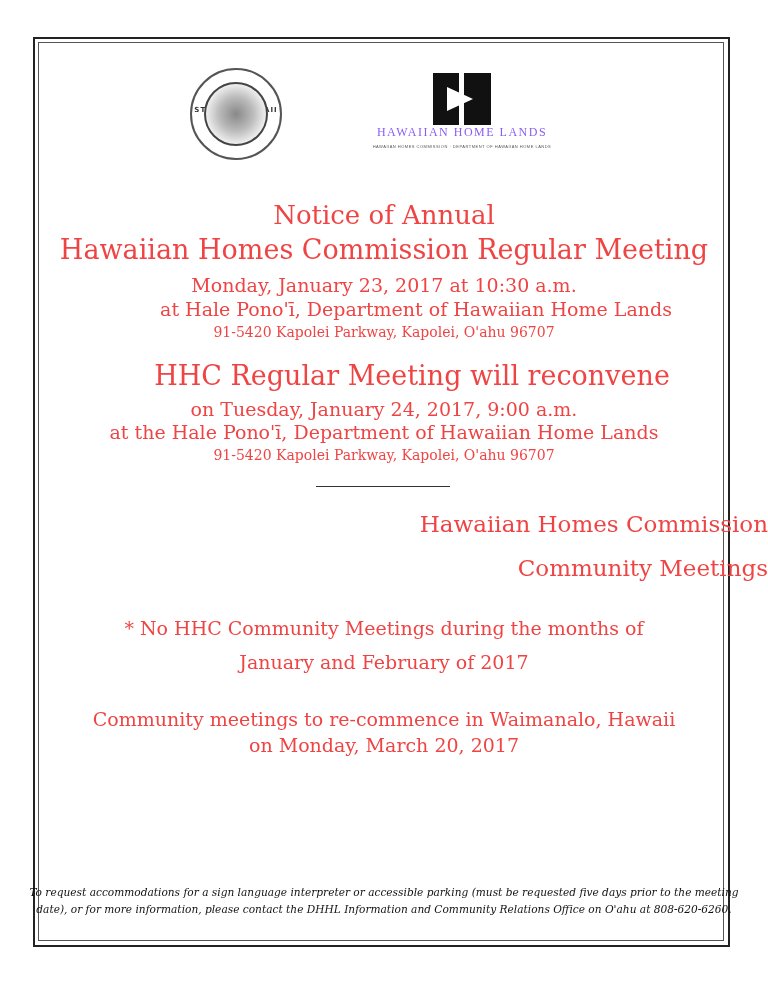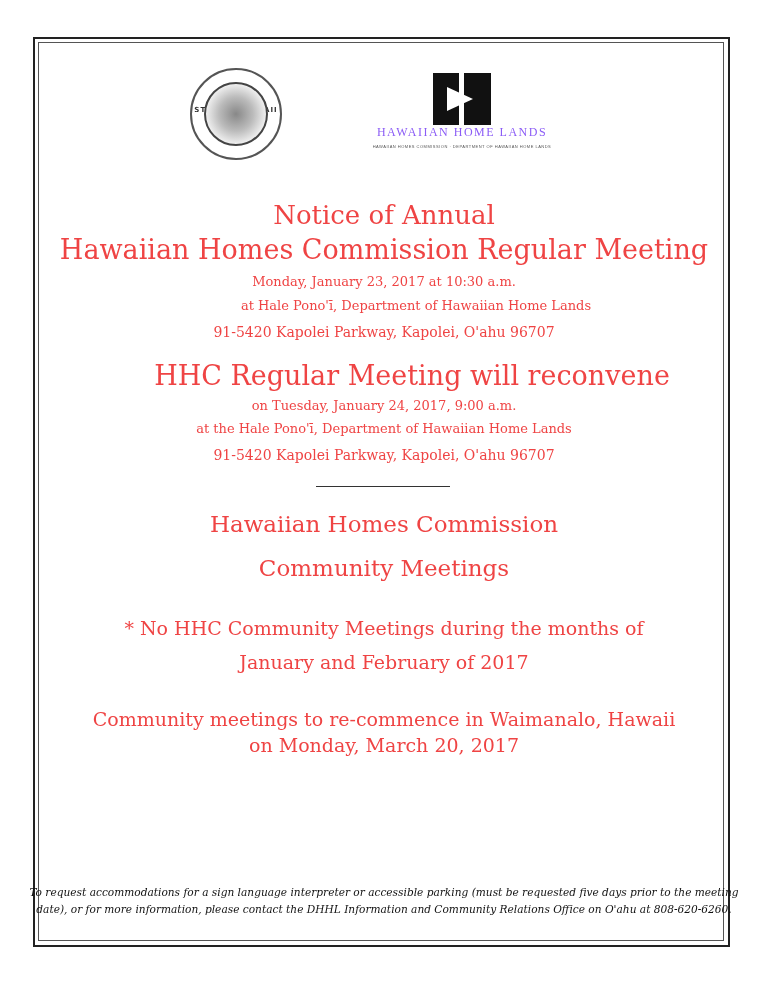--- a/index.html
+++ b/index.html
@@ -11,23 +11,23 @@
   .seal-text { position:absolute; left:0; top:3px; width:100%; text-align:center; font-size:7px; font-weight:bold; color:#333; font-family:"DejaVu Sans", sans-serif; letter-spacing:1px;margin-top:33px; }
   .seal-year { position:absolute; left:0; top:13px; width:100%; text-align:center; font-size:6px; color:#333; font-family:"DejaVu Sans", sans-serif; }
   .logo-box { position:absolute; left:433px; top:73px; width:58px; height:52px; background:#111; }
   .logo-bar { position:absolute; left:26px; top:0; width:5px; height:52px; background:#fff; }
   .logo-arrow { position:absolute; left:14px; top:14px; width:0; height:0; border-top:12px solid transparent; border-bottom:12px solid transparent; border-left:26px solid #fff; }
   .logo-title { position:absolute; left:340px; top:125px; width:244px; text-align:center; font-family:"Liberation Serif", serif; font-size:12px; letter-spacing:1.5px; color:#8b5cf6; }
   .logo-sub { position:absolute; left:340px; top:144px; width:244px; text-align:center; font-family:"Liberation Sans", sans-serif; font-size:4px; letter-spacing:0.5px; color:#555; white-space:nowrap; overflow:hidden; }
   .line { position:absolute; left:0; width:768px; text-align:center; font-family:"DejaVu Serif", serif; white-space:nowrap; color:#ef4444; }
   .h1 { font-size:26px; }
   .h2 { font-size:27px; }
-  .sub { font-size:13px; }
+  .sub { font-size:19px; }
   .addr { font-size:14px; }
-  .h3 { font-size:23px; }
+  .h3 { font-size:23px;text-align:right; }
   .body18 { font-size:19px; }
   .rule { position:absolute; left:316px; top:486px; width:134px; height:1px; background:#333; }
   .foot { position:absolute; left:0; width:768px; text-align:center; font-family:"DejaVu Serif", serif; font-style:italic; font-size:10.6px; color:#111; white-space:nowrap; }
 </style>
 </head>
 <body>
 
 <div class="frame-outer"></div>
 <div class="frame-inner"></div>
 

